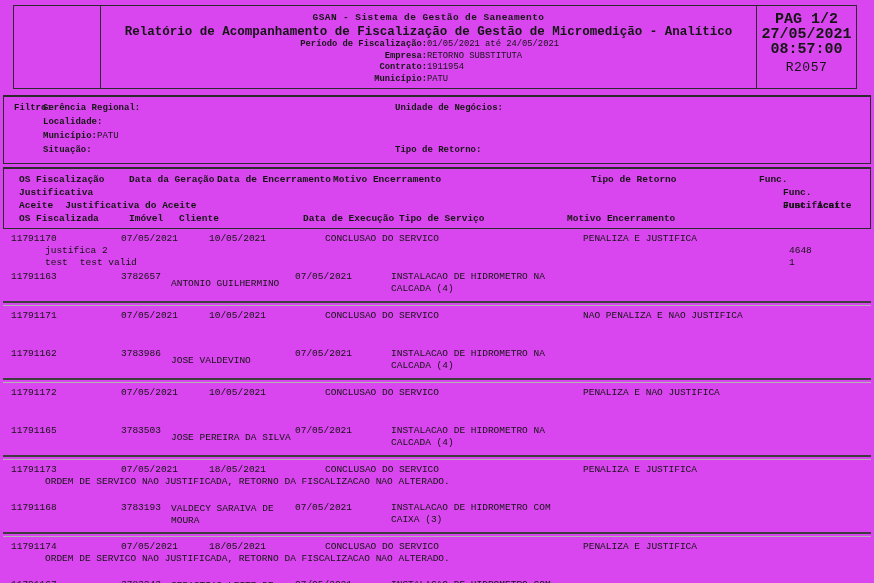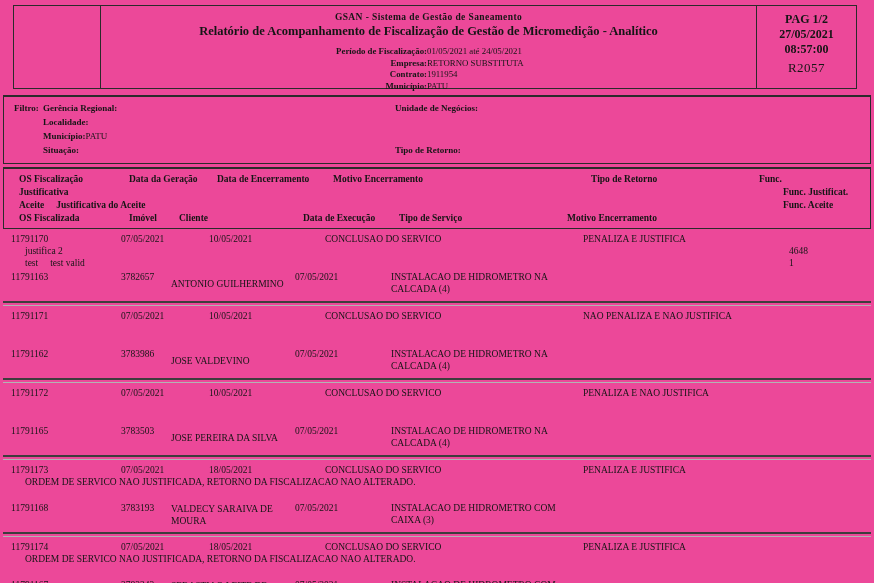--- a/index.html
+++ b/index.html
@@ -1,32 +1,32 @@
 <!DOCTYPE html>
 <html><head>
 <meta charset="utf-8">
 <style>
   html,body{margin:0;padding:0;background:#e8e8e8;}
   .page{
-    position:relative;width:874px;height:583px;background:#ec4899;
-    font-family:Liberation Serif, serif;
+    position:relative;width:874px;height:583px;background:#d946ef;
+    font-family:Liberation Mono, monospace;
     color:#151515;overflow:hidden;margin:0 auto;
   }
   
   .report-header{display:flex;margin:5px 17px 0 13px;height:84px;}
   .logo-box{width:86px;border:1px solid #2b2b2b;}
   .title-box{flex:1;border:1px solid #2b2b2b;border-left:none;padding-top:6px;}
   .page-box{width:99px;border:1px solid #2b2b2b;border-left:none;text-align:center;padding-top:6px;}
   .t1{text-align:center;font-size:9.5px;font-weight:700;letter-spacing:.4px;}
   .t2{text-align:center;font-size:12.5px;font-weight:700;margin-top:2px;white-space:nowrap;}
-  .meta{margin-top:7px;}
+  .meta{margin-top:0;}
   .meta-row{display:flex;font-size:8.8px;line-height:11.5px;}
   .meta-label{width:326px;text-align:right;font-weight:700;white-space:pre;}
   .meta-value{font-weight:400;white-space:pre;}
-  .pb{font-size:12px;font-weight:700;line-height:15px;}
+  .pb{font-size:15px;font-weight:700;line-height:15px;}
   .pb-code{font-size:13px;font-weight:400;margin-top:3px;letter-spacing:.5px;}
   
   .filter-box{margin:6px 3px 0;border:1px solid #2b2b2b;border-top-width:2px;
     padding:4px 0 6px;font-size:9px;}
   .f-row{display:flex;line-height:14px;position:relative;}
   .f-c0{margin-left:10px;width:29px;font-weight:700;}
   .f-lab{font-weight:700;}
   .f-val{font-weight:400;}
   .f-right{position:absolute;left:391px;font-weight:700;}
   
@@ -39,21 +39,21 @@
   
   .main-grid{display:grid;grid-template-columns:110px 88px 116px 258px 168px auto;padding-left:11px;}
   .sub-grid{display:grid;grid-template-columns:110px 50px 124px 96px 168px auto;padding-left:11px;}
   
   .records{font-size:9.5px;font-weight:400;}
   .record{padding:4px 0 2px;}
   .rec-line{position:relative;line-height:12px;min-height:12px;}
   .rec-sub{margin-top:2px;min-height:26px;line-height:12px;}
   .func-val{position:absolute;left:789px;}
   .cliente{align-self:center;}
-  .just-text{padding-left:25px;white-space:pre;}
+  .just-text{padding-left:25px;white-space:pre;margin-left:20px;}
   .sep{margin:2px 3px 0;height:2px;border-top:2px solid #3d3d3d;border-bottom:1px solid #b3b3b3;}
   .cell{white-space:pre-wrap;}
 </style>
 </head>
 <body>
 
 <div class="page">
 
   <div class="report-header">
     <div class="logo-box"></div>

